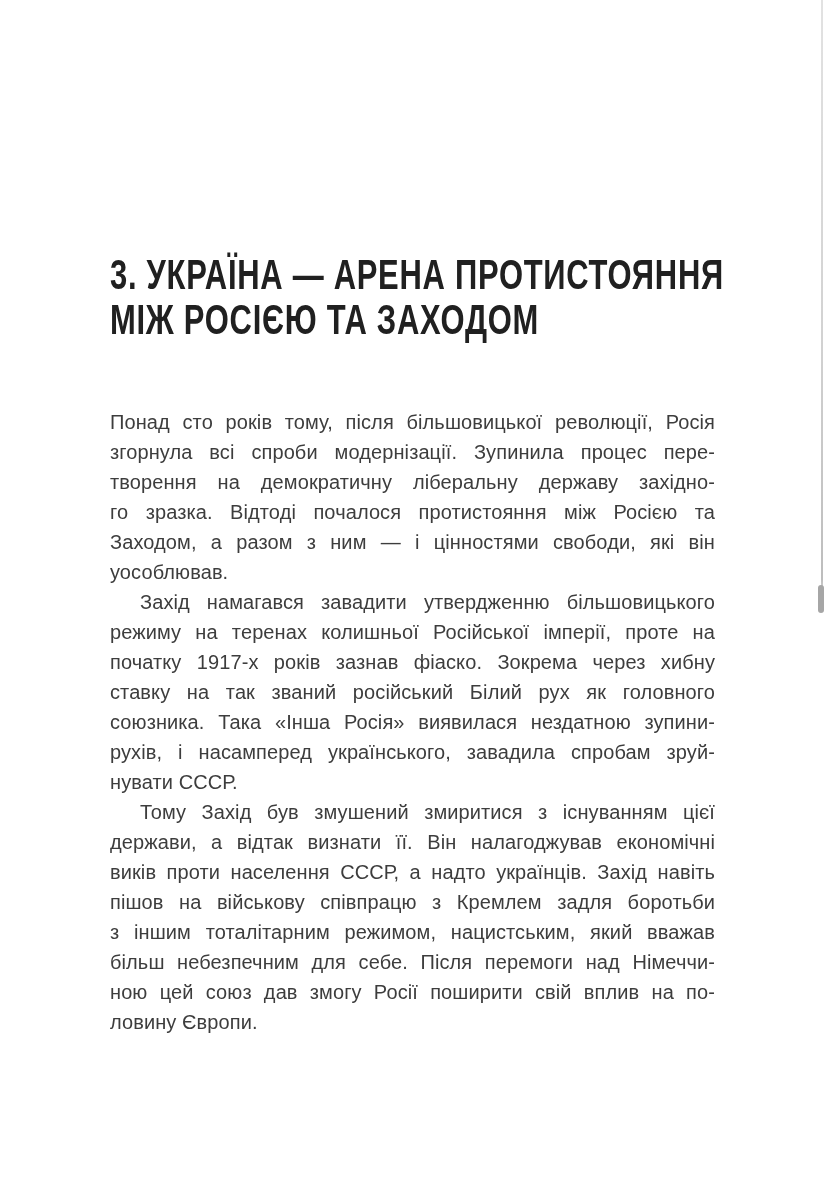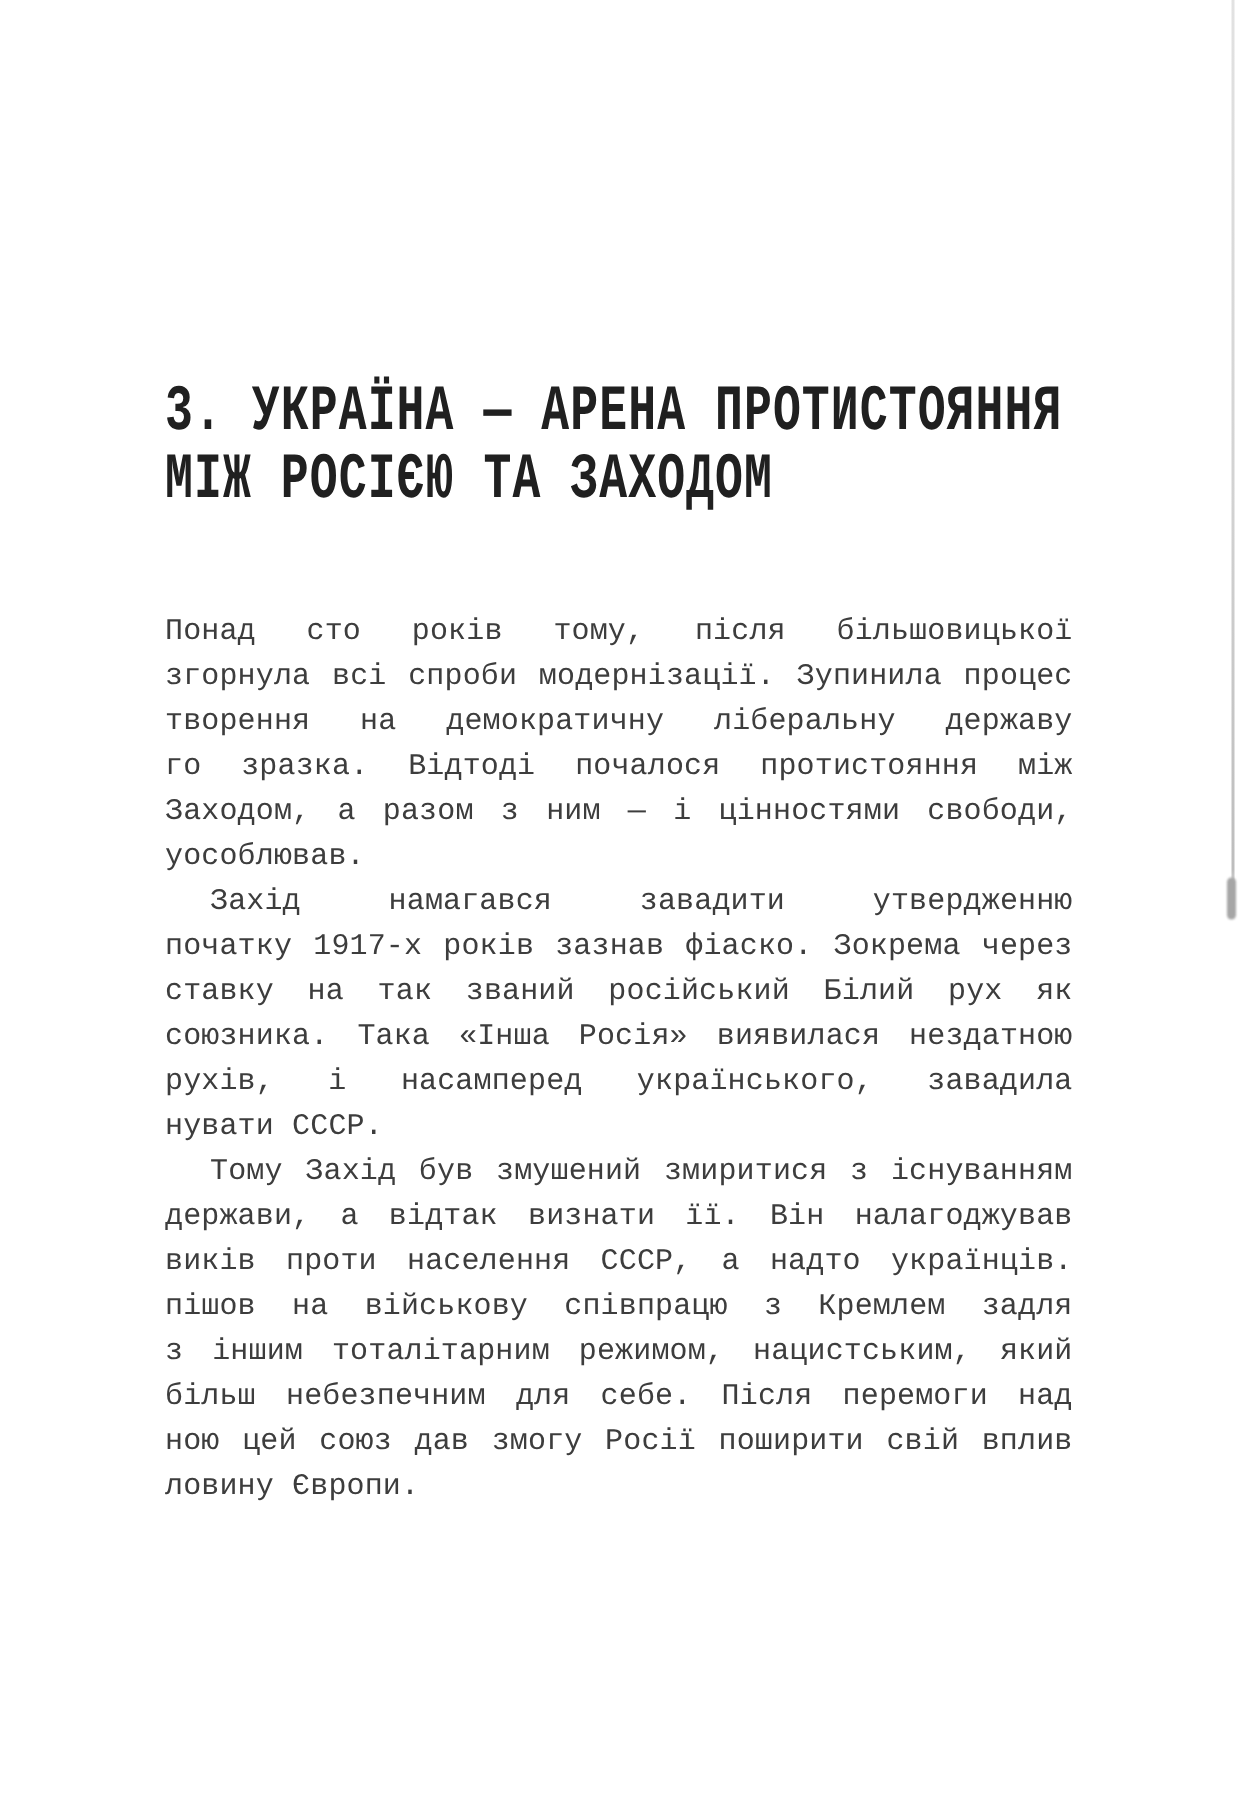--- a/index.html
+++ b/index.html
@@ -6,21 +6,21 @@
     margin: 0;
     padding: 0;
     background: #ffffff;
   }
   .page {
     position: relative;
     width: 828px;
     height: 1200px;
     background: #ffffff;
     overflow: hidden;
-    font-family: Liberation Mono, monospace;
+    font-family: Liberation Sans, sans-serif;
   }
   
   .chapter-heading {
     position: absolute;
     left: 110px;
     top: 252px;
     width: 650px;
     color: #202020;
   }
   .chapter-heading .hline {
@@ -92,20 +92,21 @@
   <div class="body-text">
 
     <div class="tline">Понад сто років тому, після більшовицької революції, Росія</div>
     <div class="tline">згорнула всі спроби модернізації. Зупинила процес пере-</div>
     <div class="tline">творення на демократичну ліберальну державу західно-</div>
     <div class="tline">го зразка. Відтоді почалося протистояння між Росією та</div>
     <div class="tline">Заходом, а разом з ним — і цінностями свободи, які він</div>
     <div class="tline lastline">уособлював.</div>
 
     <div class="tline indent">Захід намагався завадити утвердженню більшовицького</div>
+    <div class="tline">режиму на теренах колишньої Російської імперії, проте на</div>
     <div class="tline">початку 1917-х років зазнав фіаско. Зокрема через хибну</div>
     <div class="tline">ставку на так званий російський Білий рух як головного</div>
     <div class="tline">союзника. Така «Інша Росія» виявилася нездатною зупини-</div>
     <div class="tline">рухів, і насамперед українського, завадила спробам зруй-</div>
     <div class="tline lastline">нувати СССР.</div>
 
     <div class="tline indent">Тому Захід був змушений змиритися з існуванням цієї</div>
     <div class="tline">держави, а відтак визнати її. Він налагоджував економічні</div>
     <div class="tline">виків проти населення СССР, а надто українців. Захід навіть</div>
     <div class="tline">пішов на військову співпрацю з Кремлем задля боротьби</div>

